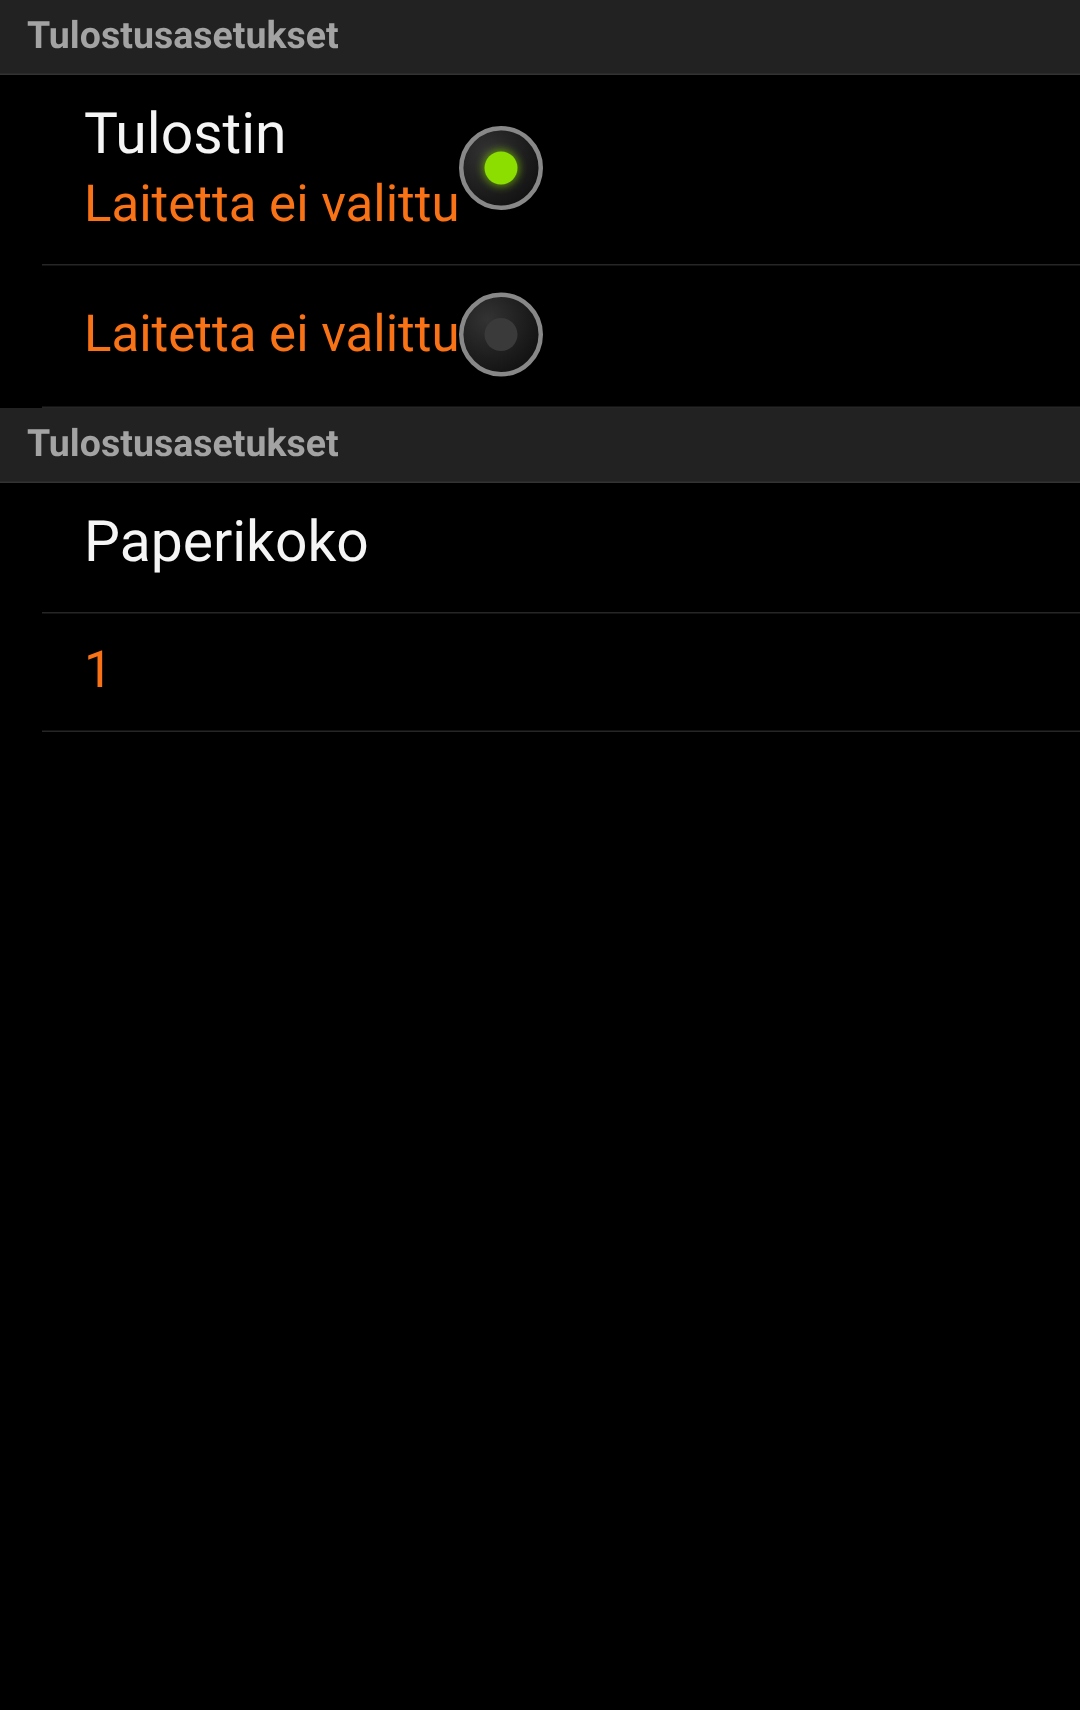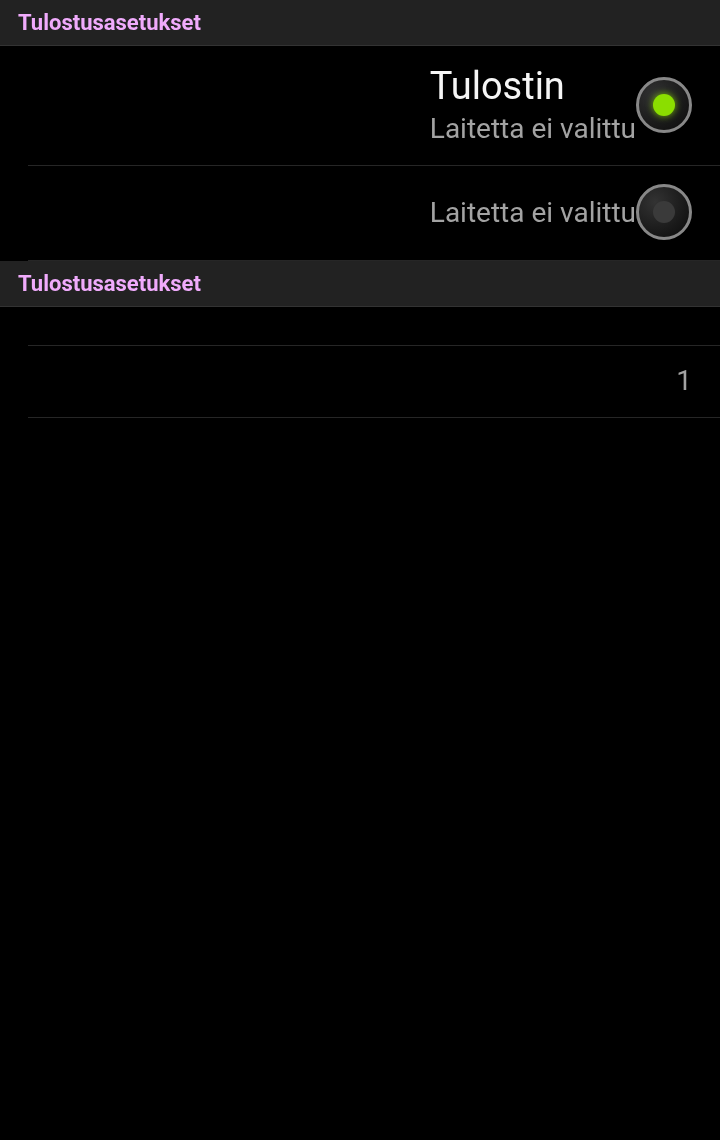--- a/index.html
+++ b/index.html
@@ -13,45 +13,45 @@
       background: #000000;
       font-family: Roboto, Arial, sans-serif;
       overflow: hidden;
     }
     .section-header {
       background: #222222;
       padding: 10px 18px;
       border-bottom: 1px solid #333;
     }
     .section-header-text {
-      color: #f0abfc;
-      font-size: 22px;
+      color: #a3a3a3;
+      font-size: 25px;
       font-weight: bold;
     }
     .list-item {
       display: flex;
       align-items: center;
-      justify-content: flex-end;
+      justify-content: flex-start;
       padding: 18px 28px 20px 28px;
       border-bottom: 1px solid #262626;
       margin-left: 28px;
     }
     .item-text {
       display: flex;
       flex-direction: column;
     }
     .item-title {
       color: #f5f5f5;
       font-size: 38px;
       font-weight: 400;
       margin-bottom: 4px;
     }
     .item-subtitle {
-      color: #a3a3a3;
-      font-size: 28px;
+      color: #f97316;
+      font-size: 34px;
       font-weight: 400;
     }
     .radio {
       width: 56px;
       height: 56px;
       border-radius: 50%;
       border: 3px solid #888;
       background: radial-gradient(circle at 32% 30%, #333 0%, #1a1a1a 60%, #0a0a0a 100%);
       display: flex;
       align-items: center;
@@ -96,20 +96,21 @@
     <div class="radio-inner"></div>
   </div>
 </div>
 
 <div class="section-header">
   <span class="section-header-text">Tulostusasetukset</span>
 </div>
 
 <div class="list-item">
   <div class="item-text">
+    <span class="item-title">Paperikoko</span>
   </div>
 </div>
 
 <div class="list-item">
   <div class="item-text">
     <span class="item-subtitle">1</span>
   </div>
 </div>
 
 </body></html>

